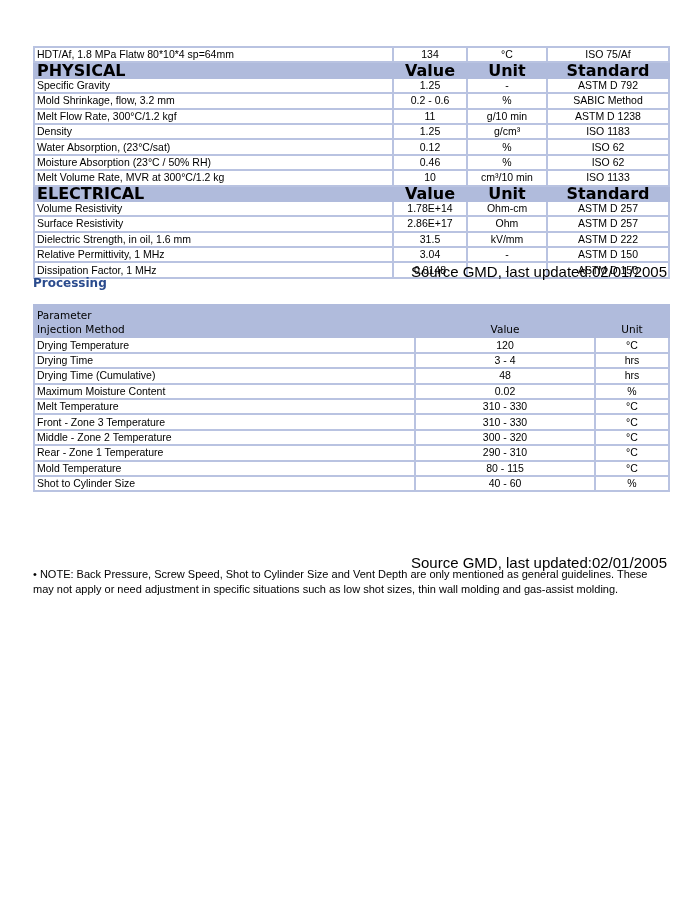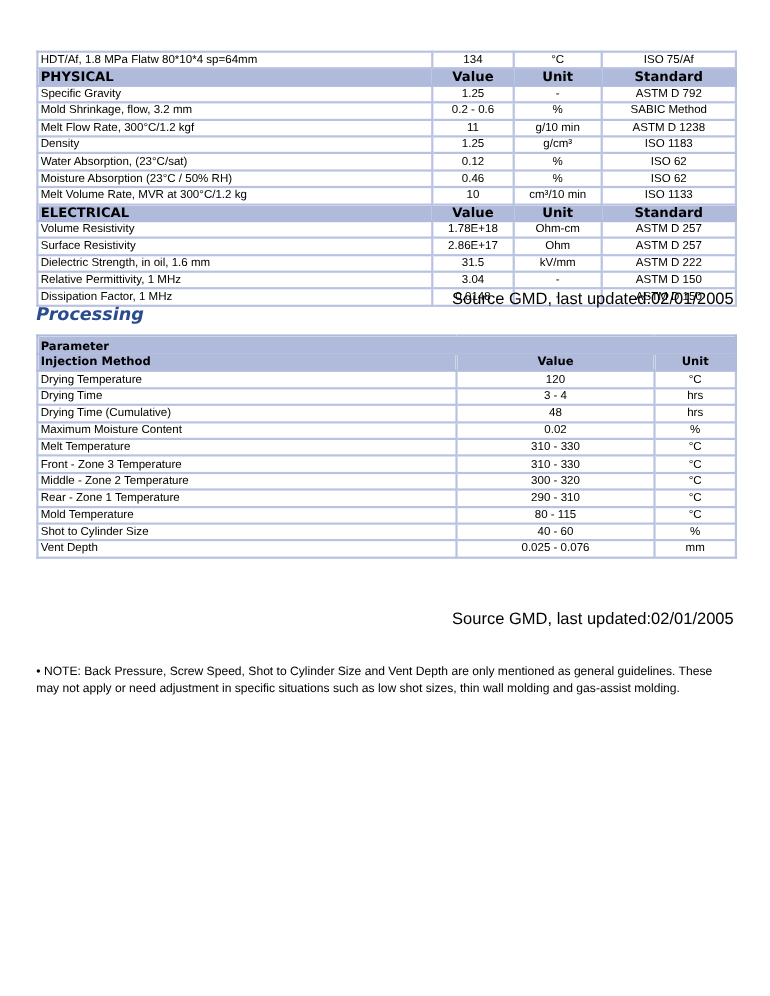--- a/index.html
+++ b/index.html
@@ -1,30 +1,30 @@
 <!DOCTYPE html>
 <html><head>
   <meta charset="utf-8">
   <style>
     * { box-sizing: border-box; margin: 0; padding: 0; }
     html, body { width: 700px; height: 905px; background: #ffffff; overflow: hidden; }
     body { font-family: "Liberation Sans", sans-serif; color: #000; font-size: 10.5px; position: relative; }
     table { border-collapse: collapse; position: absolute; left: 33px; table-layout: fixed; }
     td { border: 2px solid #b9c3e1; height: 15.4px; line-height: 11px; padding: 0 2px; white-space: nowrap; overflow: hidden; }
     td.c { text-align: center; }
-    tr.hdr td { background: #b0bbdc; font-weight: bold; font-family: "DejaVu Sans", sans-serif; font-size: 12px; border-color: #b0bbdc; }
+    tr.hdr td { background: #b0bbdc; font-weight: bold; font-family: "DejaVu Sans", sans-serif; font-size: 16px; border-color: #b0bbdc; }
     tr.hdr td.c { text-align: center; }
     #t1 { top: 46px; width: 635px; }
     #t2 { top: 304px; width: 635px; }
     .source { position: absolute; right: 33px; font-size: 15px; }
     #src1 { top: 263px; }
     #src2 { top: 554px; }
-    #proc-title { position: absolute; left: 33px; top: 276px; color: #2a4b8d; font-weight: bold; font-family: "DejaVu Sans", sans-serif; font-size: 16px; font-style: italic; }
-    #note { position: absolute; left: 33px; top: 567px; width: 620px; font-size: 11px; line-height: 15px; margin-top: 37px; }
-    tr.hdr2 td { background: #b0bbdc; font-weight: bold; font-family: "DejaVu Sans", sans-serif; border-color: #b0bbdc; }
+    #proc-title { position: absolute; left: 33px; top: 276px; color: #2a4b8d; font-weight: bold; font-family: "DejaVu Sans", sans-serif; font-size: 12px; }
+    #note { position: absolute; left: 33px; top: 567px; width: 620px; font-size: 11px; line-height: 15px; }
+    tr.hdr2 td { background: #b0bbdc; font-weight: normal; font-family: "DejaVu Sans", sans-serif; border-color: #b0bbdc; }
     tr.hdr2a td { height: 17px; vertical-align: bottom; }
   </style>
 </head>
 <body>
 
 <table id="t1">
   <colgroup>
     <col style="width:359px">
       <col style="width:74px">
       <col style="width:80px">
@@ -86,21 +86,21 @@
       <td class="c">ISO 1133</td>
     </tr>
     <tr class="hdr">
       <td>ELECTRICAL</td>
       <td class="c">Value</td>
       <td class="c">Unit</td>
       <td class="c">Standard</td>
     </tr>
     <tr>
       <td>Volume Resistivity</td>
-      <td class="c">1.78E+18</td>
+      <td class="c">1.78E+14</td>
       <td class="c">Ohm-cm</td>
       <td class="c">ASTM D 257</td>
     </tr>
     <tr>
       <td>Surface Resistivity</td>
       <td class="c">2.86E+17</td>
       <td class="c">Ohm</td>
       <td class="c">ASTM D 257</td>
     </tr>
     <tr>
@@ -186,23 +186,18 @@
     <tr>
       <td>Mold Temperature</td>
       <td class="c">80 - 115</td>
       <td class="c">°C</td>
     </tr>
     <tr>
       <td>Shot to Cylinder Size</td>
       <td class="c">40 - 60</td>
       <td class="c">%</td>
     </tr>
-    <tr>
-      <td>Vent Depth</td>
-      <td class="c">0.025 - 0.076</td>
-      <td class="c">mm</td>
-    </tr>
   </tbody>
 </table>
 
 <div id="src2" class="source">Source GMD, last updated:02/01/2005</div>
 
 <div id="note">• NOTE: Back Pressure, Screw Speed, Shot to Cylinder Size and Vent Depth are only mentioned as general guidelines. These may not apply or need adjustment in specific situations such as low shot sizes, thin wall molding and gas-assist molding.</div>
 
 </body></html>

